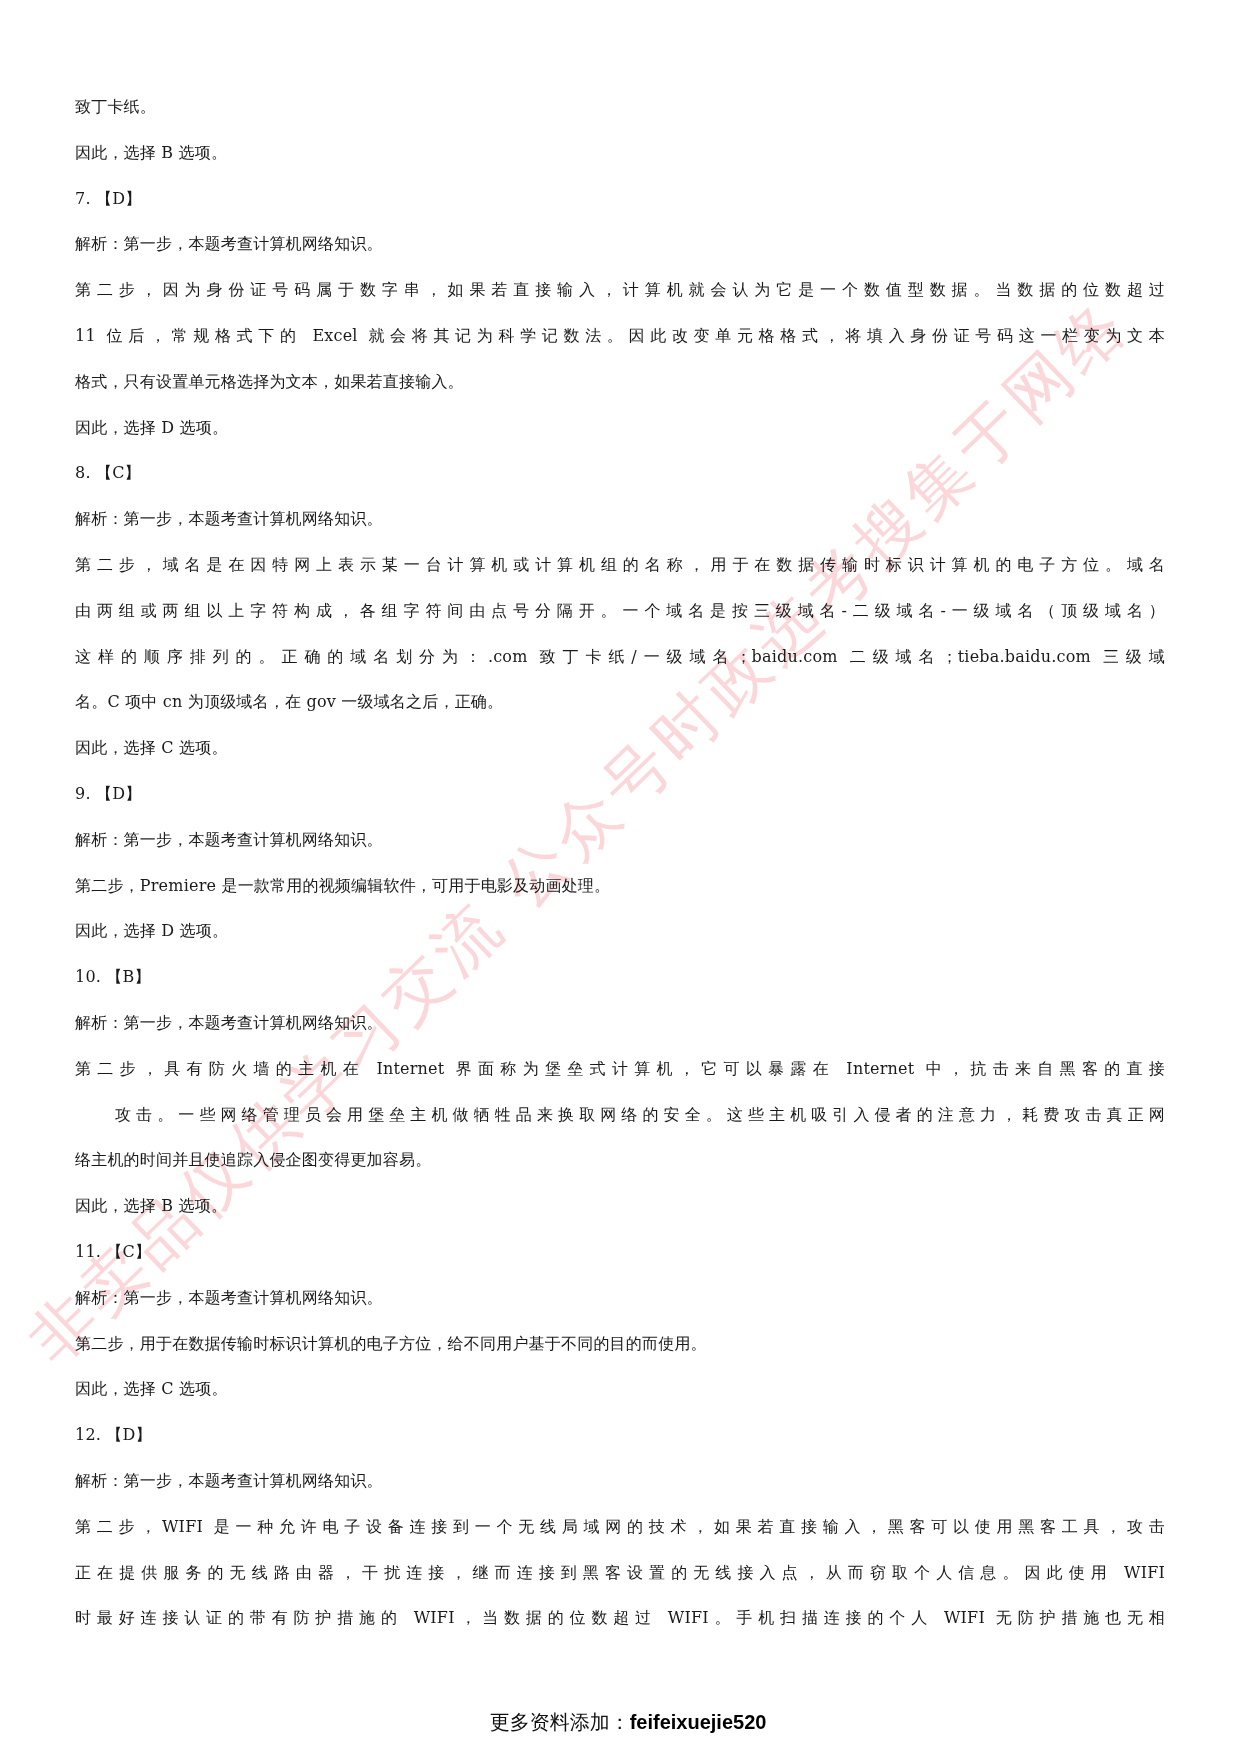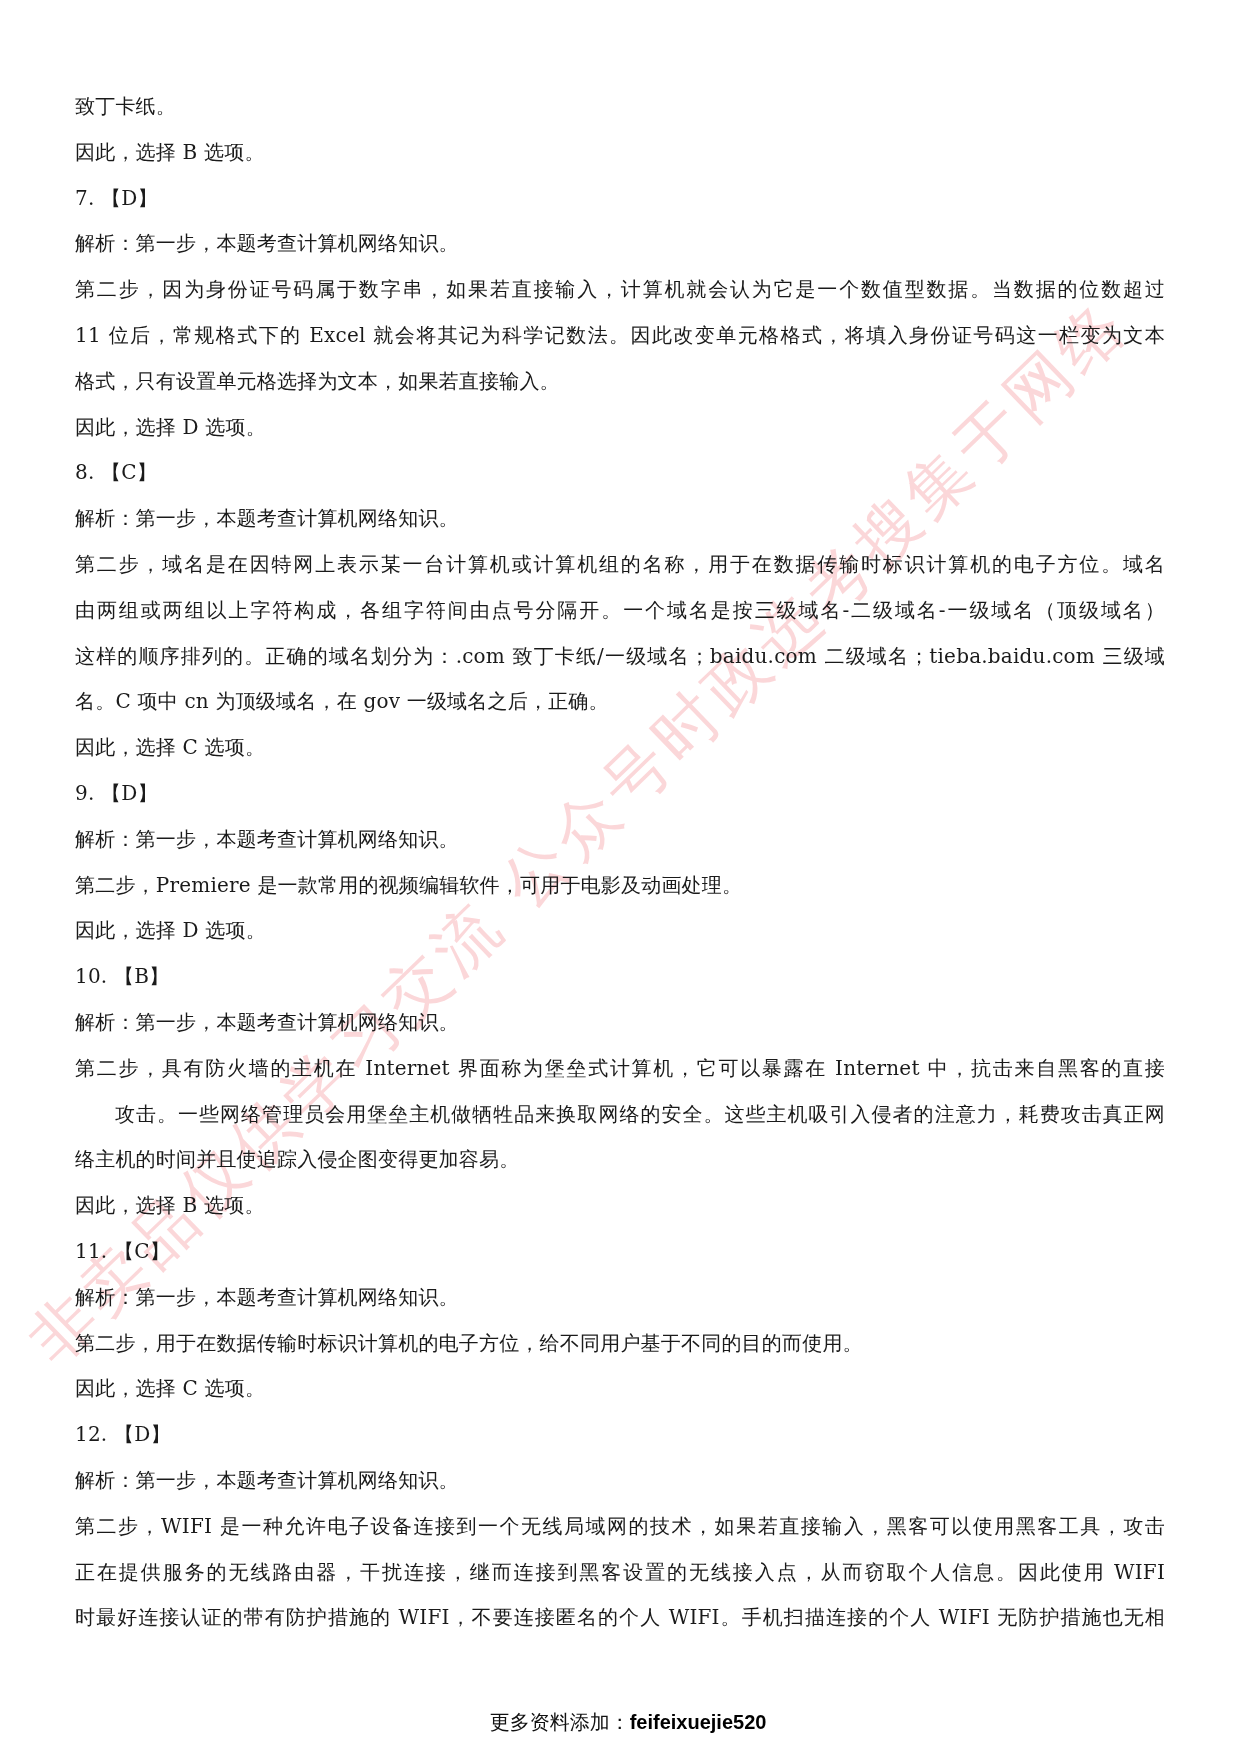--- a/index.html
+++ b/index.html
@@ -14,21 +14,21 @@
     }
     .page {
       position: absolute;
       left: 75px;
       top: 84px;
       width: 1090px;
     }
     .line {
       height: 45.8px;
       line-height: 45.8px;
-      font-size: 20px;
+      font-size: 16px;
       white-space: nowrap;
       overflow: visible;
       letter-spacing: 0.2px;
     }
     .line.justify {
       text-align: justify;
       text-align-last: justify;
     }
     .watermark {
       position: absolute;
@@ -102,18 +102,18 @@
     <div class="line">络主机的时间并且使追踪入侵企图变得更加容易。</div>
     <div class="line">因此，选择 B 选项。</div>
     <div class="line">11. 【C】</div>
     <div class="line">解析：第一步，本题考查计算机网络知识。</div>
     <div class="line">第二步，用于在数据传输时标识计算机的电子方位，给不同用户基于不同的目的而使用。</div>
     <div class="line">因此，选择 C 选项。</div>
     <div class="line">12. 【D】</div>
     <div class="line">解析：第一步，本题考查计算机网络知识。</div>
     <div class="line justify" style="white-space: normal; overflow: hidden;">第二步，WIFI 是一种允许电子设备连接到一个无线局域网的技术，如果若直接输入，黑客可以使用黑客工具，攻击</div>
     <div class="line justify" style="white-space: normal; overflow: hidden;">正在提供服务的无线路由器，干扰连接，继而连接到黑客设置的无线接入点，从而窃取个人信息。因此使用 WIFI</div>
-    <div class="line justify" style="white-space: normal; overflow: hidden;">时最好连接认证的带有防护措施的 WIFI，不要连接匿名的个人 WIFI。手机扫描连接的个人 WIFI 无防护措施也无相</div>
+    <div class="line justify" style="white-space: normal; overflow: hidden;">时最好连接认证的带有防护措施的 WIFI，当数据的位数超过 WIFI。手机扫描连接的个人 WIFI 无防护措施也无相</div>
   </div>
 
 <div class="footer">
   <span class="label">更多资料添加：</span><span class="handle">feifeixuejie520</span>
 </div>
 
 </body></html>

